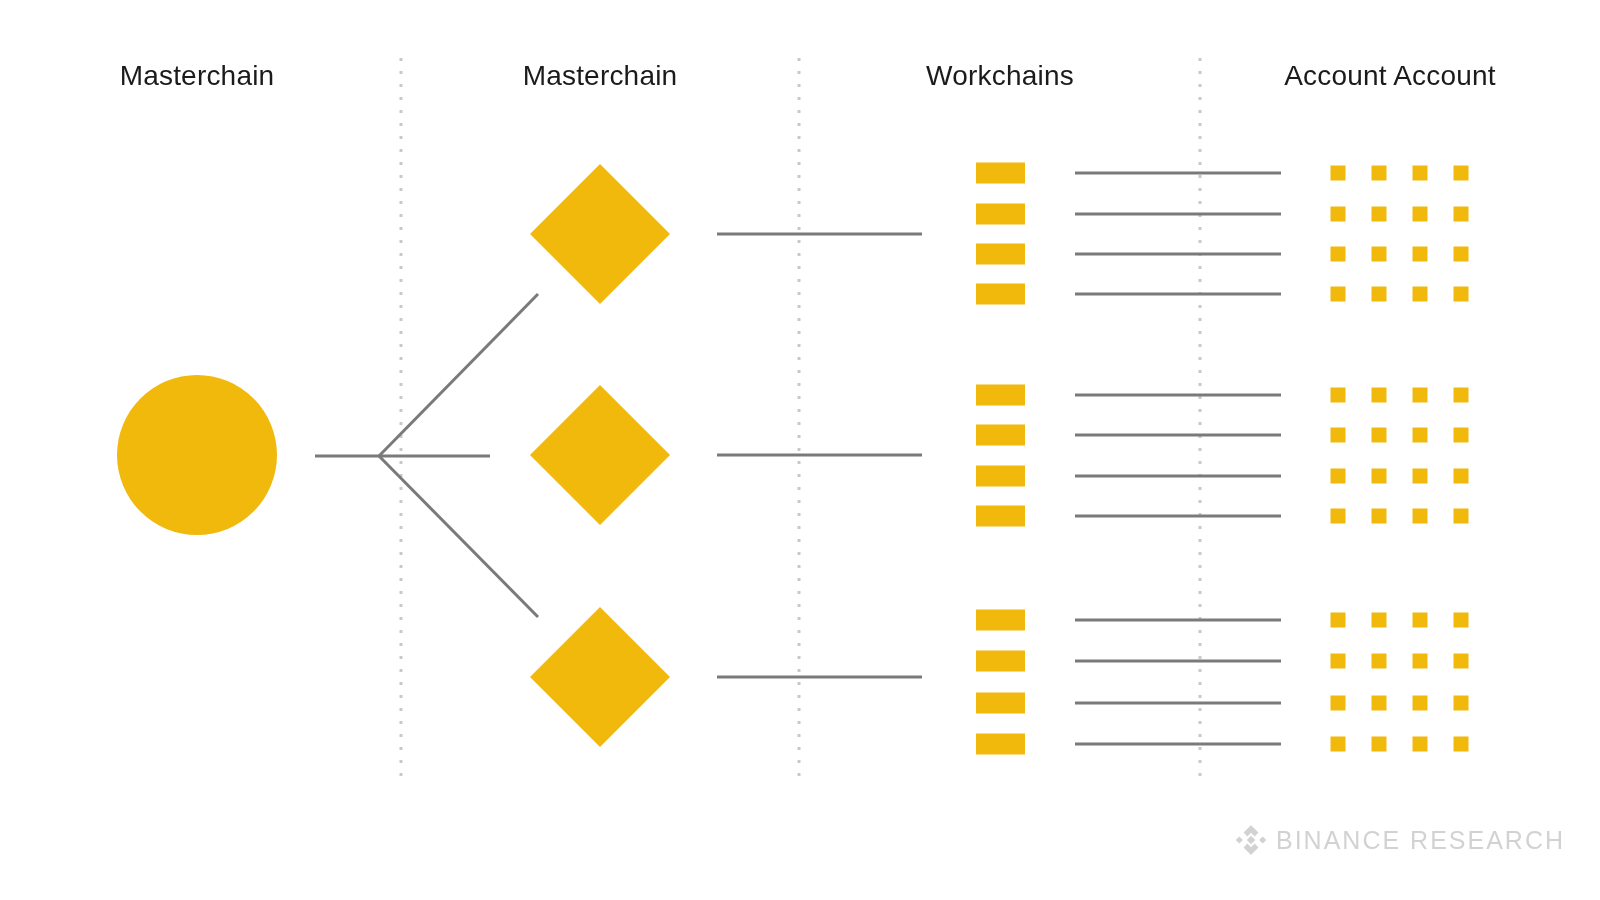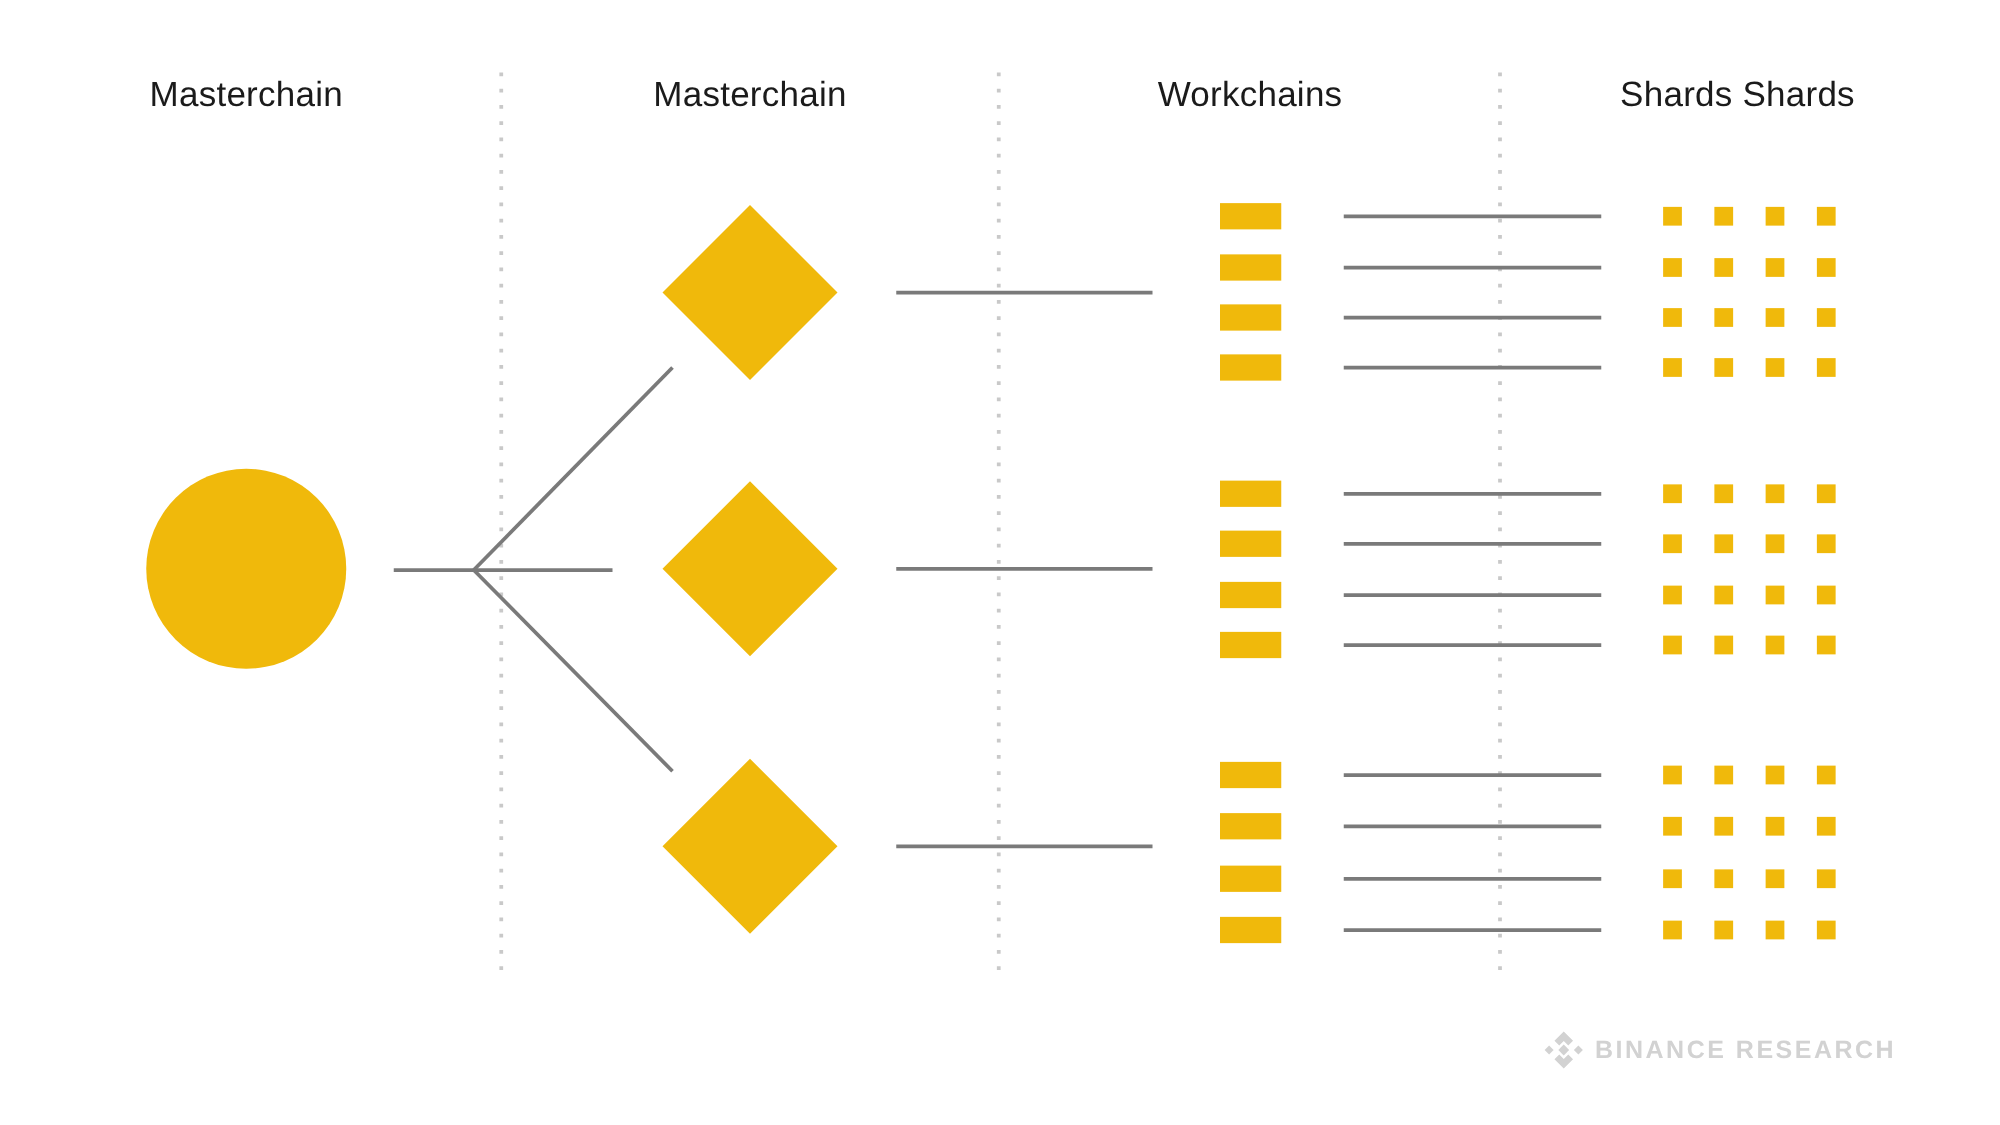--- a/index.html
+++ b/index.html
@@ -34,22 +34,22 @@
   .brand-footer {
     position: absolute;
     left: 1234px;
     top: 818px;
     height: 44px;
     display: flex;
     align-items: center;
     gap: 8px;
   }
   .brand-text {
-    font-size: 20px;
-    font-weight: 700;
+    font-size: 25px;
+    font-weight: 400;
     letter-spacing: 2px;
     color: var(--brand, #d2d2d2);
     white-space: nowrap;
   }
   .brand-icon svg { display: block; }
 </style>
 </head>
 <body>
 
 <div class="canvas">
@@ -138,21 +138,21 @@
       <line x1="1075" y1="744" x2="1281" y2="744" stroke="#7a7a7a" stroke-width="3"></line>
       <rect x="1330.5" y="736.5" width="15" height="15" fill="#F0B90B"></rect>
       <rect x="1371.5" y="736.5" width="15" height="15" fill="#F0B90B"></rect>
       <rect x="1412.5" y="736.5" width="15" height="15" fill="#F0B90B"></rect>
       <rect x="1453.5" y="736.5" width="15" height="15" fill="#F0B90B"></rect>
     </svg>
 
   <div class="col-label" style="left:197px">Masterchain</div>
   <div class="col-label" style="left:600px">Masterchain</div>
   <div class="col-label" style="left:1000px">Workchains</div>
-  <div class="col-label" style="left:1390px">Shards Shards</div>
+  <div class="col-label" style="left:1390px">Account Account</div>
 
   <div class="brand-footer">
     <span class="brand-icon">
       <svg width="34" height="34" viewBox="0 0 32 32">
         <g fill="var(--brand, #d2d2d2)">
           <path d="M16 2 L23 9 L19.4 12.6 L16 9.2 L12.6 12.6 L9 9 Z"></path>
           <path d="M16 30 L9 23 L12.6 19.4 L16 22.8 L19.4 19.4 L23 23 Z"></path>
           <path d="M5 12.6 L8.4 16 L5 19.4 L1.6 16 Z"></path>
           <path d="M27 12.6 L30.4 16 L27 19.4 L23.6 16 Z"></path>
           <path d="M16 11.9 L20.1 16 L16 20.1 L11.9 16 Z"></path>

